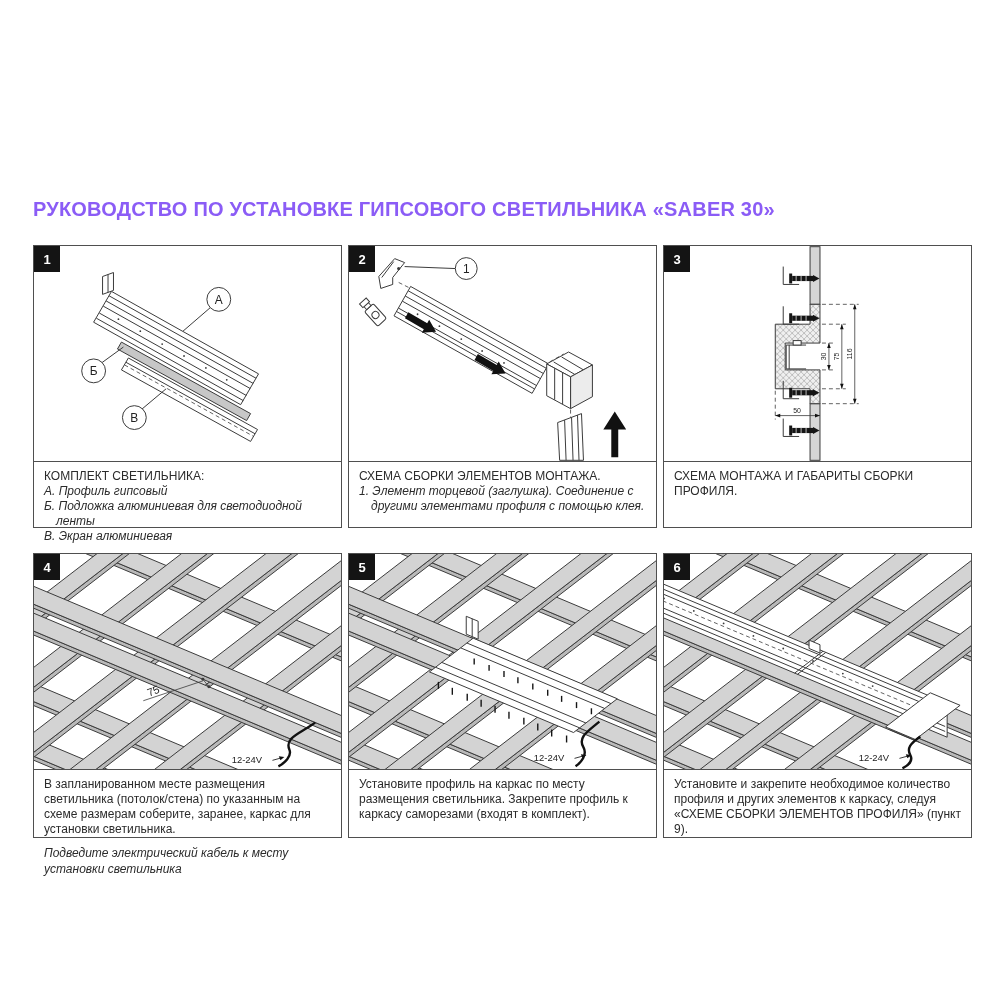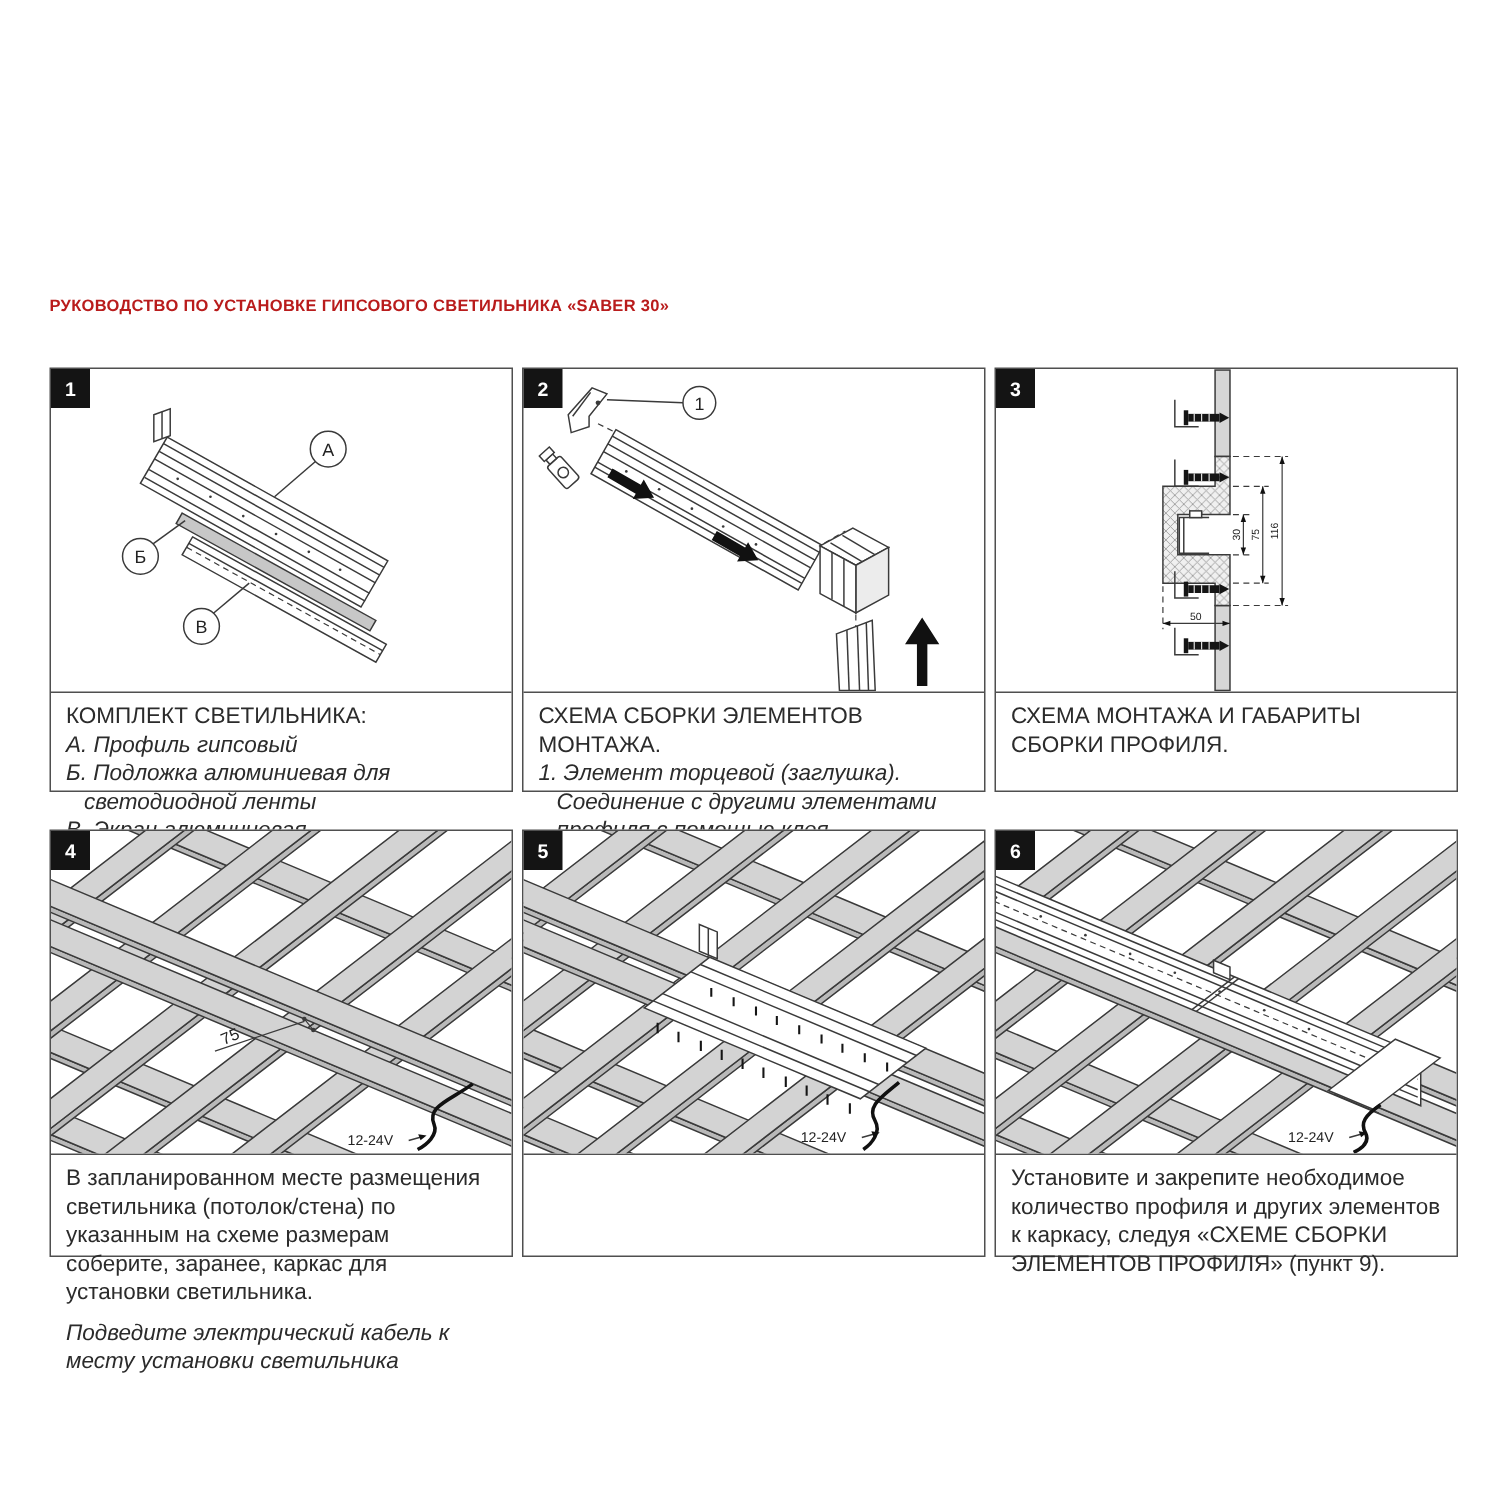--- a/index.html
+++ b/index.html
@@ -1,26 +1,26 @@
 <!DOCTYPE html>
 <html><head>
 <meta charset="utf-8">
 <style>
   html,body{margin:0;padding:0;background:#fff;}
   body{width:1000px;height:1000px;position:relative;font-family:"Liberation Sans",sans-serif;color:#222;}
-  .page-title{position:absolute;left:33px;top:198px;font-size:11px;font-weight:700;color:#b91c1c;letter-spacing:.2px;}
+  .page-title{position:absolute;left:33px;top:198px;font-size:20px;font-weight:700;color:#8b5cf6;letter-spacing:.2px;}
   .panel{position:absolute;width:309px;border:1px solid #4f4f4f;background:#fff;box-sizing:border-box;}
   .row1{top:245px;height:283px;}
   .row2{top:553px;height:285px;}
   .c1{left:33px;} .c2{left:348px;} .c3{left:663px;}
   .diagram{position:relative;height:215px;border-bottom:1px solid #4f4f4f;overflow:hidden;}
   .diagram svg{display:block;width:100%;height:215px;}
   .badge{position:absolute;top:0;left:0;width:26px;height:26px;background:#141414;color:#fff;
          font-weight:700;font-size:13px;display:flex;align-items:center;justify-content:center;z-index:5;}
-  .caption{padding:7px 10px 4px 10px;font-size:15px;line-height:1.26;color:#2b2b2b;overflow:hidden;}
+  .caption{padding:7px 10px 4px 10px;font-size:12px;line-height:1.26;color:#2b2b2b;overflow:hidden;}
   .caption p{margin:0;}
   .caption p + p{margin-top:9px;font-style:italic;}
   .hang{padding-left:12px;text-indent:-12px;}
   svg text{font-family:"Liberation Sans",sans-serif;fill:#222;stroke:none;}
   svg .ln{stroke:#3a3a3a;stroke-width:1;fill:none;}
   svg .dash{stroke:#3a3a3a;stroke-width:.8;fill:none;stroke-dasharray:4 3;}
   svg .wt{fill:#fff;stroke:#3a3a3a;stroke-width:1;}
   svg .blk{fill:#111;stroke:none;}
   svg .dim{stroke:#3a3a3a;stroke-width:.8;fill:none;}
   svg .dimtxt{font-size:7px;}
@@ -313,20 +313,21 @@
       </g>
       <path d="M252,168 C240,178 230,184 236,194 C240,201 234,209 228,213" fill="none" stroke="#111" stroke-width="2.4"></path>
       <g>
         <text x="186" y="208" font-size="9.5">12-24V</text>
         <line class="ln" x1="227" y1="205" x2="236" y2="202.5"></line>
         <polygon class="blk" points="239,201.6 233.4,200.8 235,204.8"></polygon>
       </g>
     </svg>
   </div>
   <div class="caption">
+    <p>Установите профиль на каркас по месту размещения светильника. Закрепите профиль к каркасу саморезами (входят в комплект).</p>
   </div>
 </div>
 
 <div class="panel row2 c3">
   <div class="badge">6</div>
   <div class="diagram">
     <svg viewBox="0 0 309 215">
       <g>
           <polygon points="-60.0,-52.2 380.0,132.6 380.0,136.6 -60.0,-48.2" fill="#b9b9b9" stroke="#3a3a3a" stroke-width="1"></polygon>
           <polygon points="-60.0,-70.2 380.0,114.6 380.0,132.6 -60.0,-52.2" fill="#d3d3d3" stroke="#3a3a3a" stroke-width="1"></polygon>

